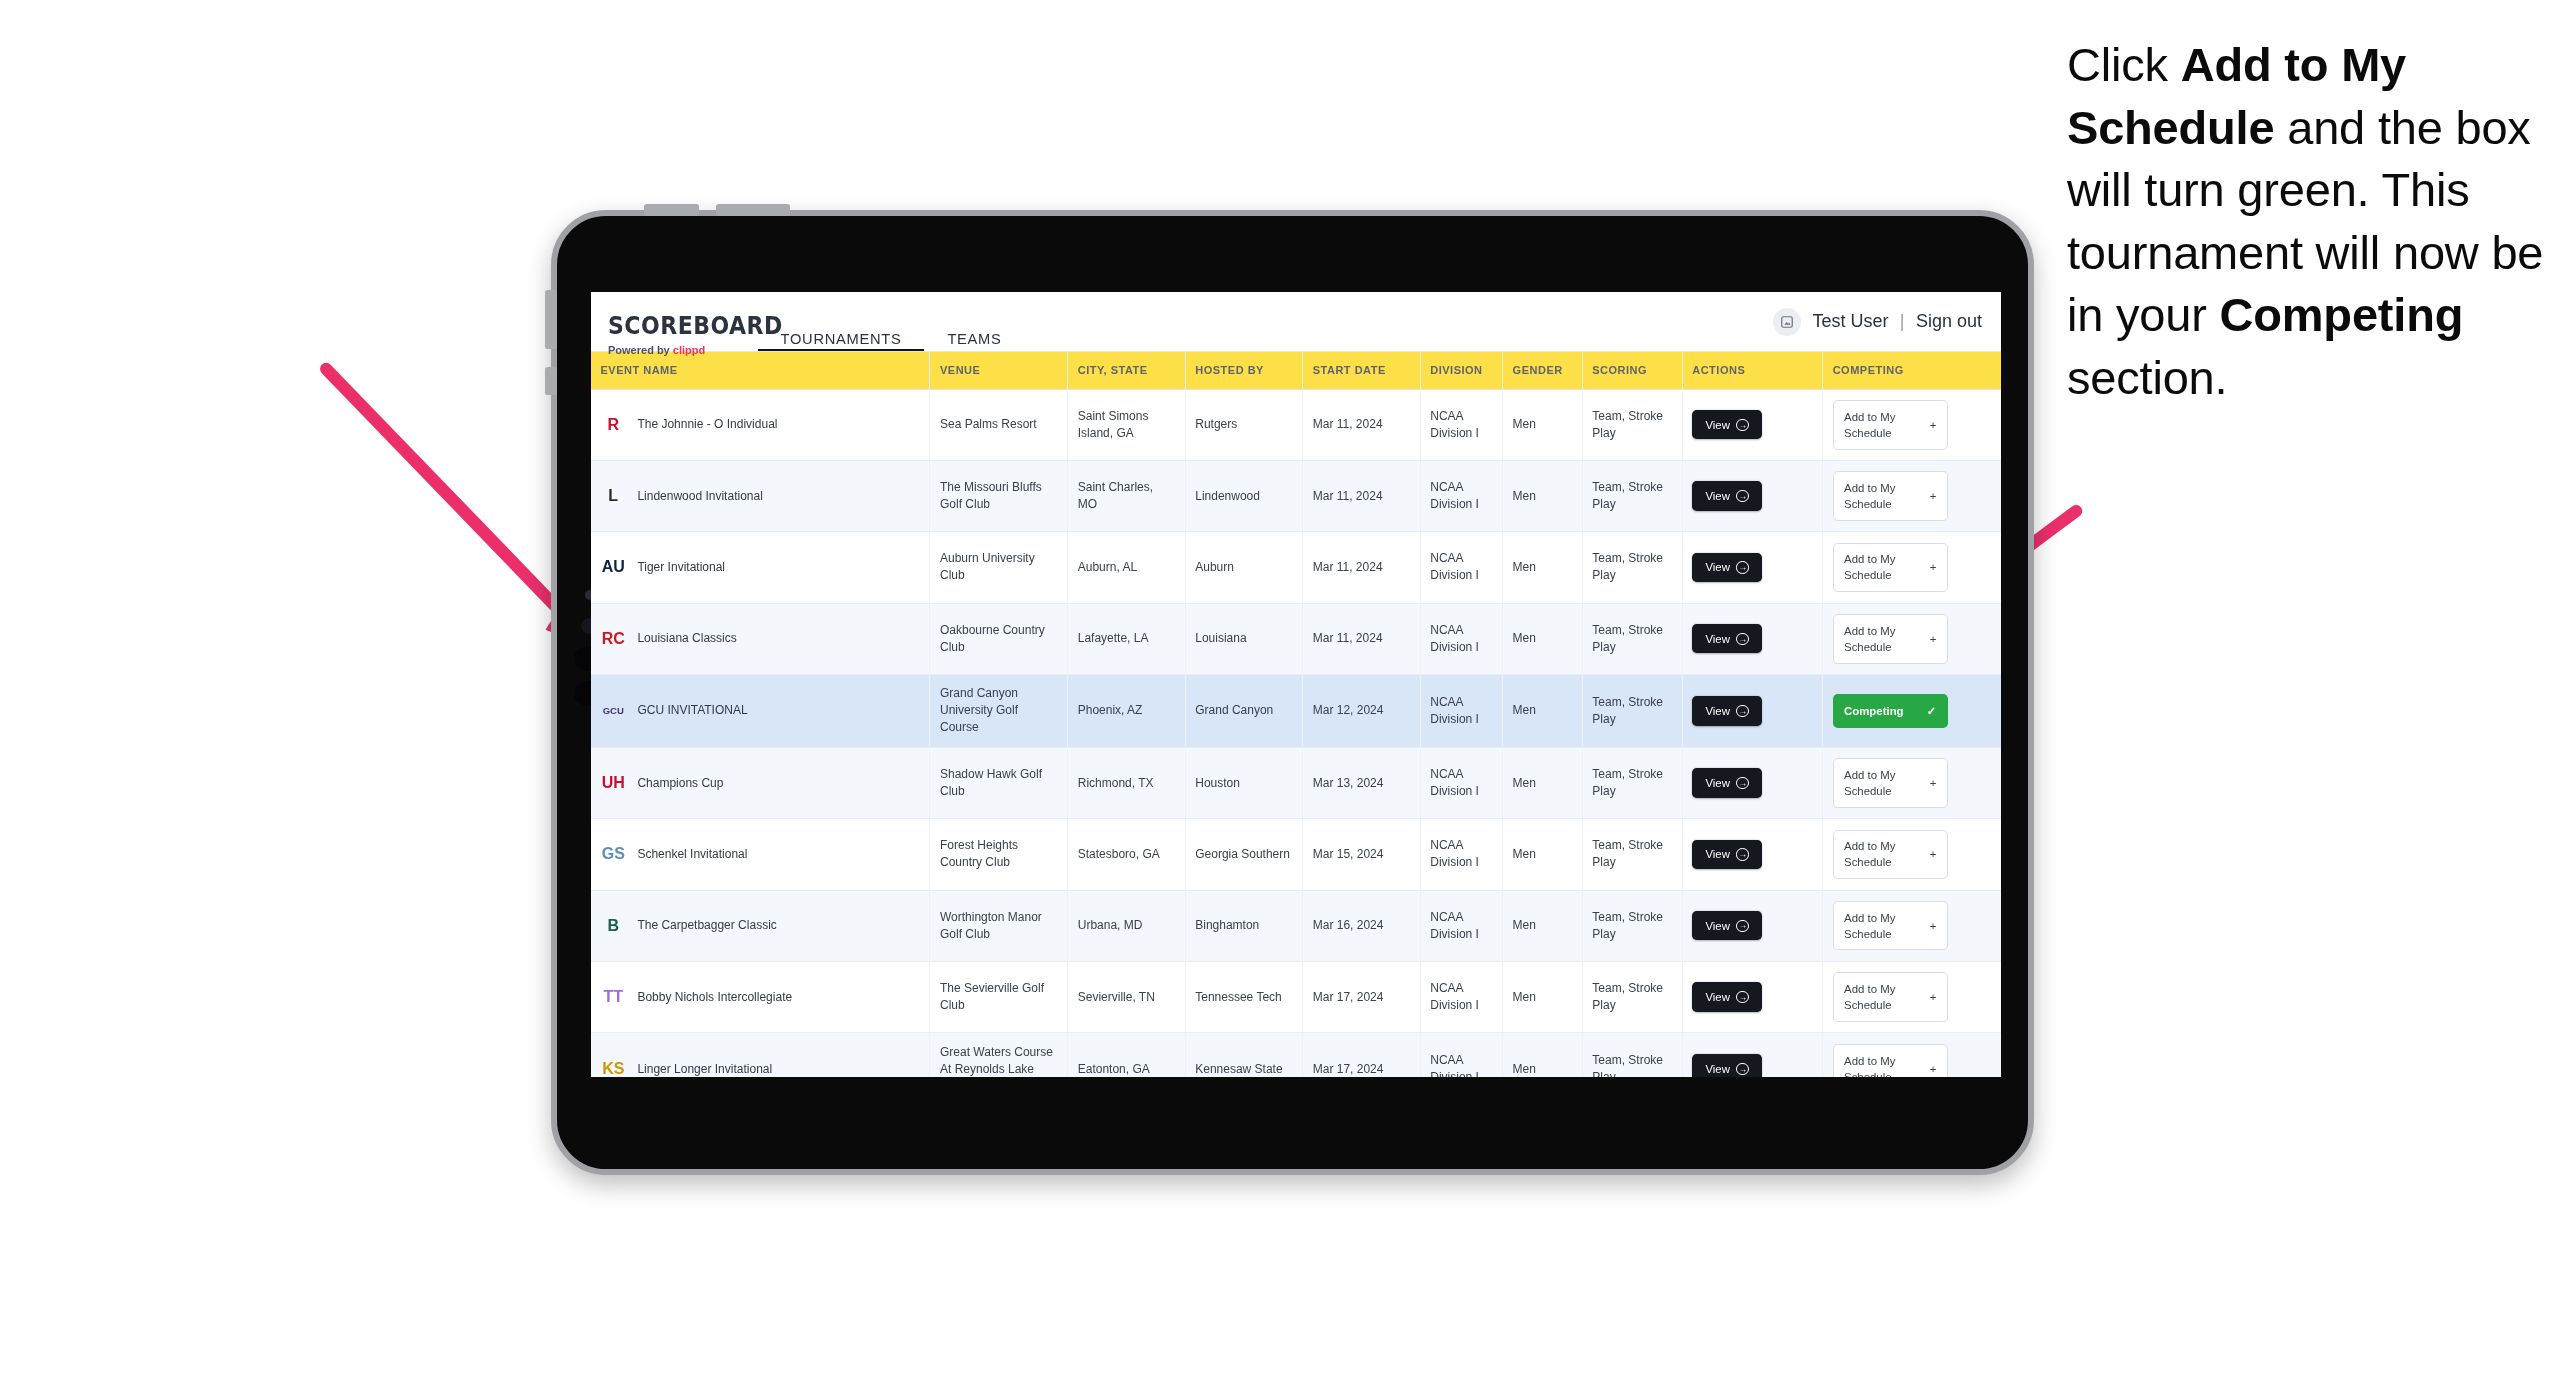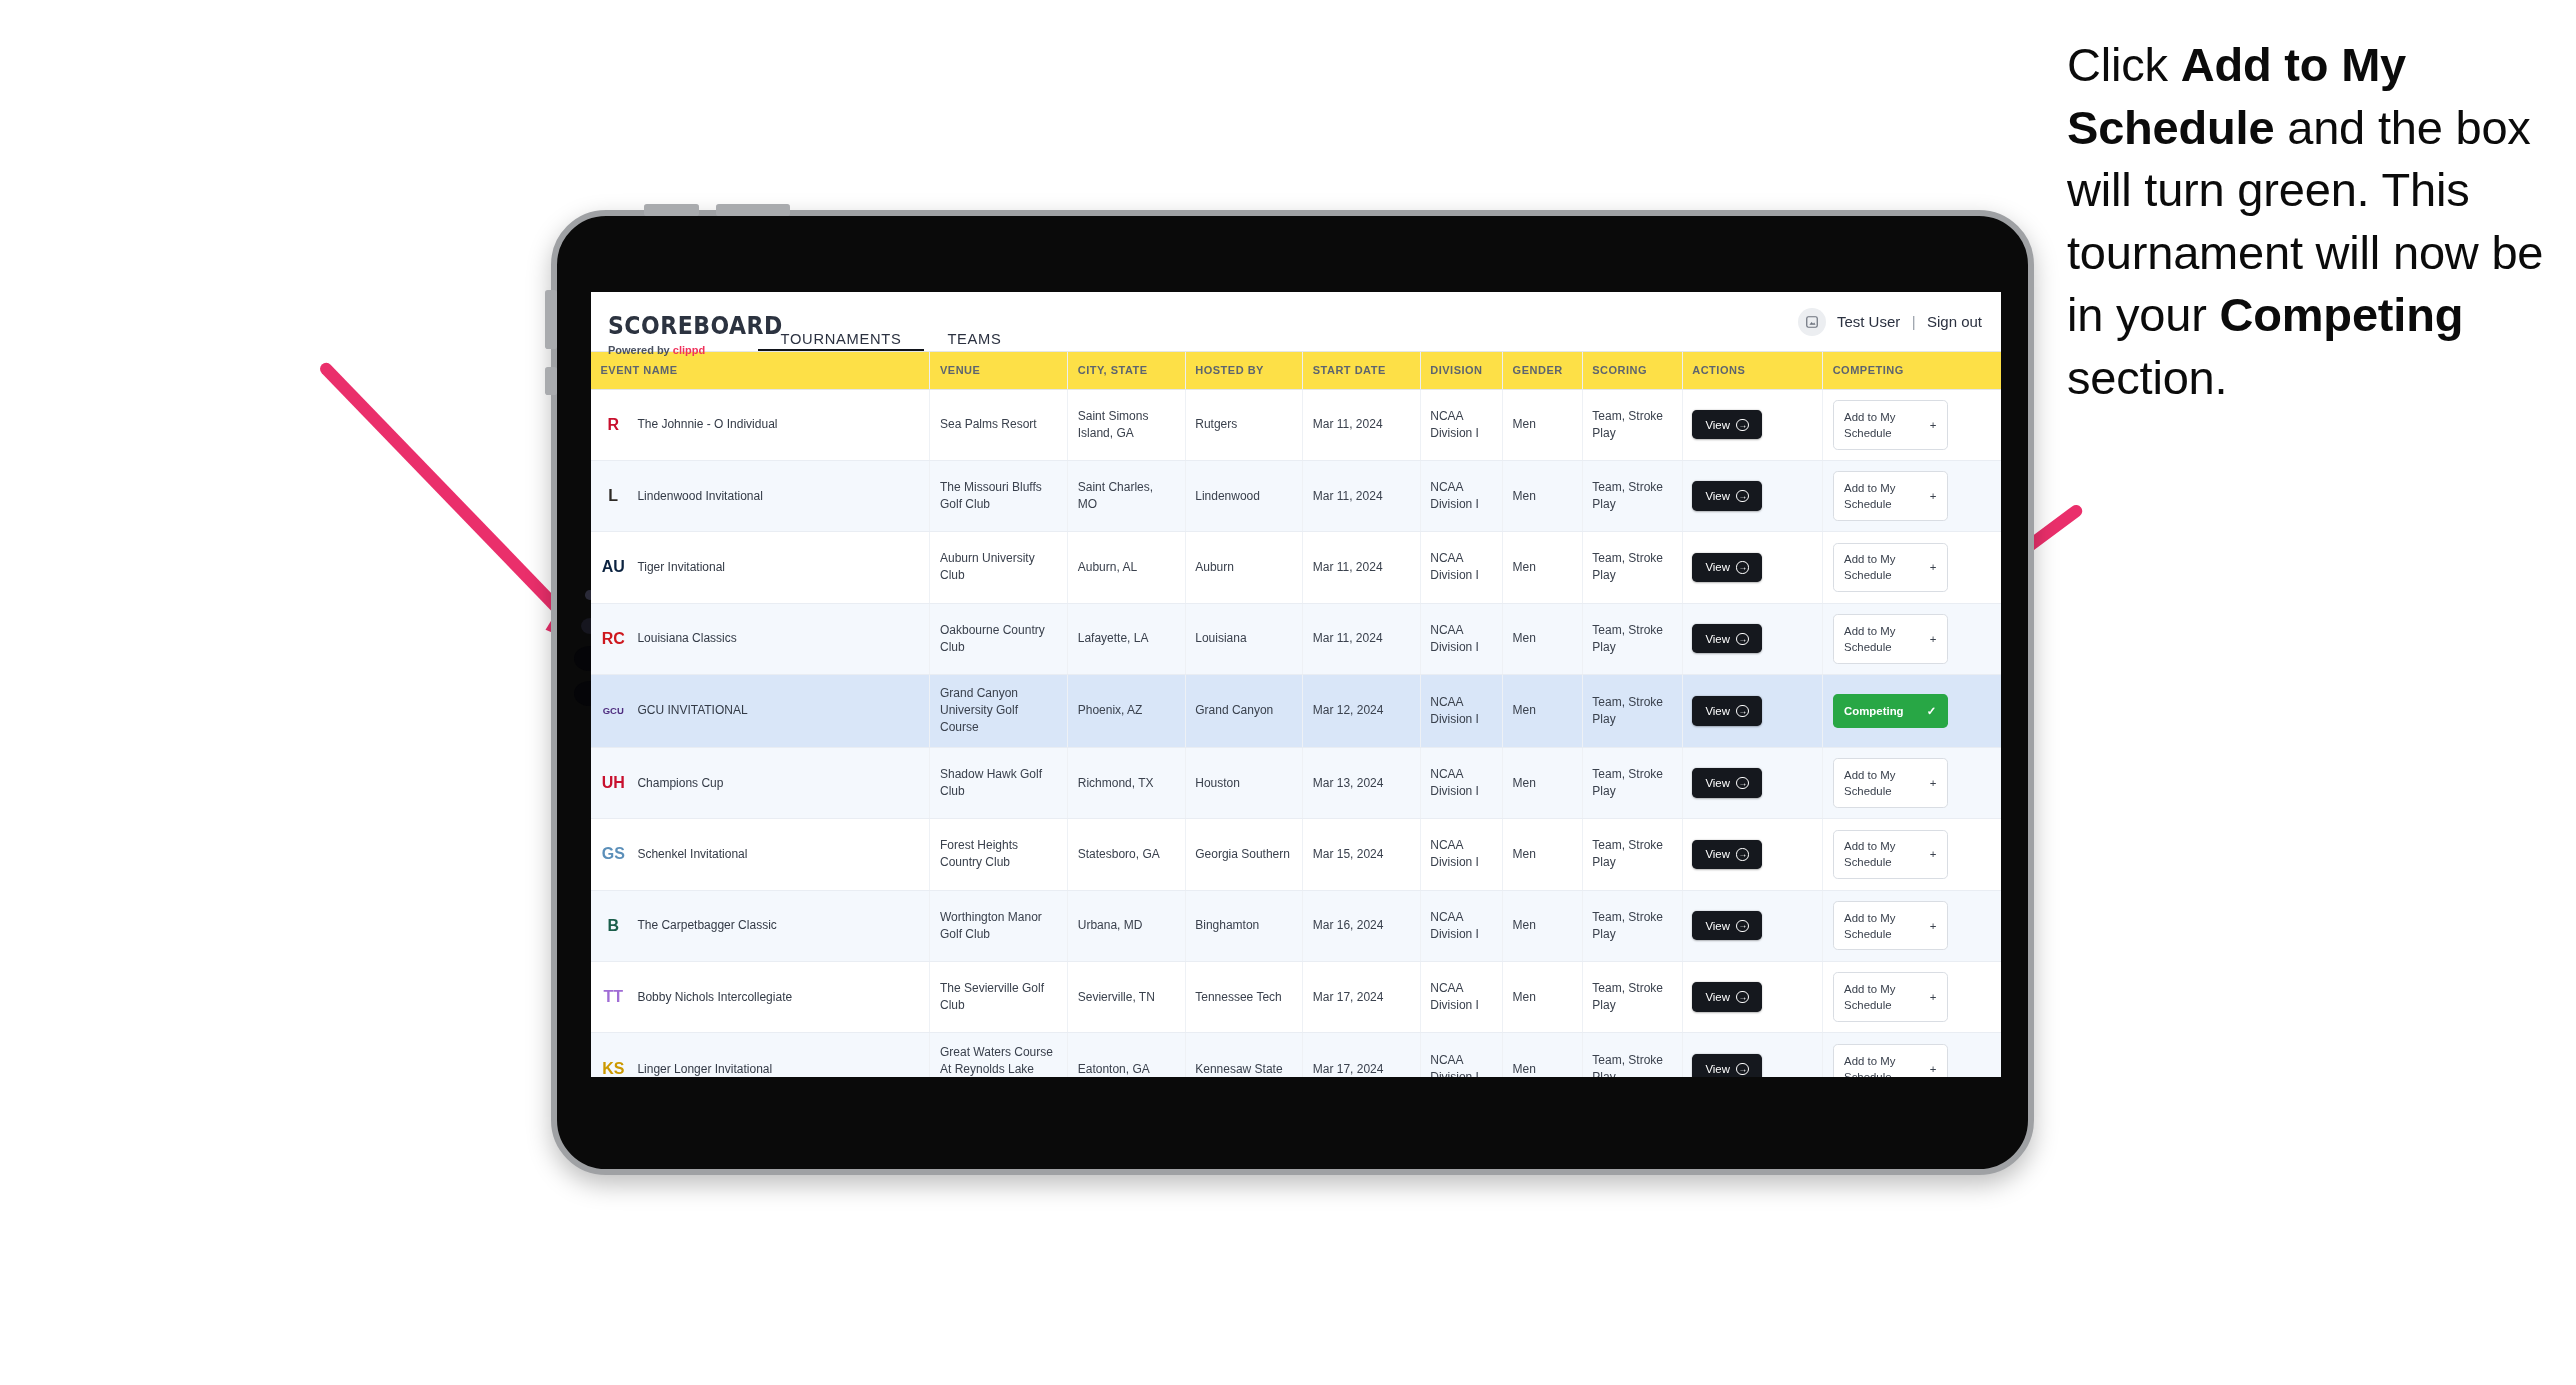--- a/index.html
+++ b/index.html
@@ -76,21 +76,21 @@
   .navtabs { display:flex; align-items:stretch; margin-left: 7.6px; margin-top: 36px; }
   .navtab {
     display:flex; align-items:center; padding: 0 23px;
     font-size: 14.7px; letter-spacing: 0.7px; color:#2b3140; font-weight:500;
     border-bottom: 2.8px solid transparent; height: 100%; cursor: pointer;
   }
   .navtab.active { border-bottom-color:#10131a; }
 
   #userbox {
     margin-left:auto; display:flex; align-items:center; gap:11.4px; padding-right:19px;
-    font-size: 15px; color:#2b3140;
+    font-size: 18px; color:#2b3140;
   }
   #avatar {
     width: 28px; height:28px; border-radius:50%; background:#eceef1;
     display:flex; align-items:center; justify-content:center; color:#6d737e; font-size:12.3px;
   }
   #userbox .sep { color:#9aa0aa; }
   #userbox .lnk { cursor:pointer; }
 
   
   #tablewrap { height: calc(100% - 60px); overflow: hidden; }

